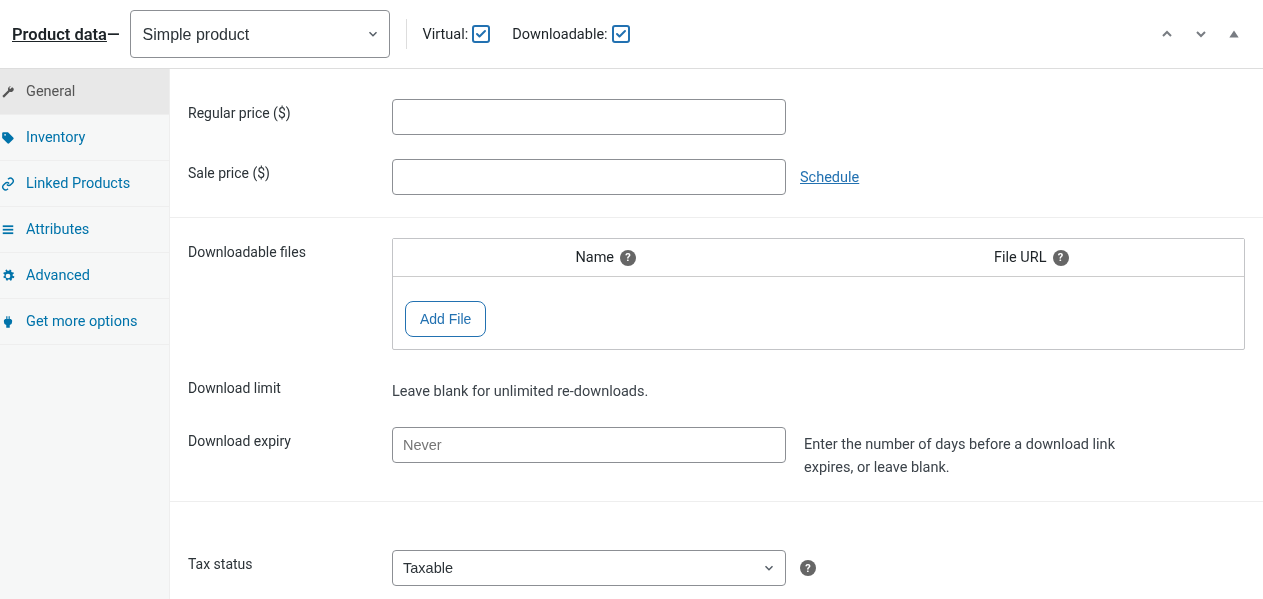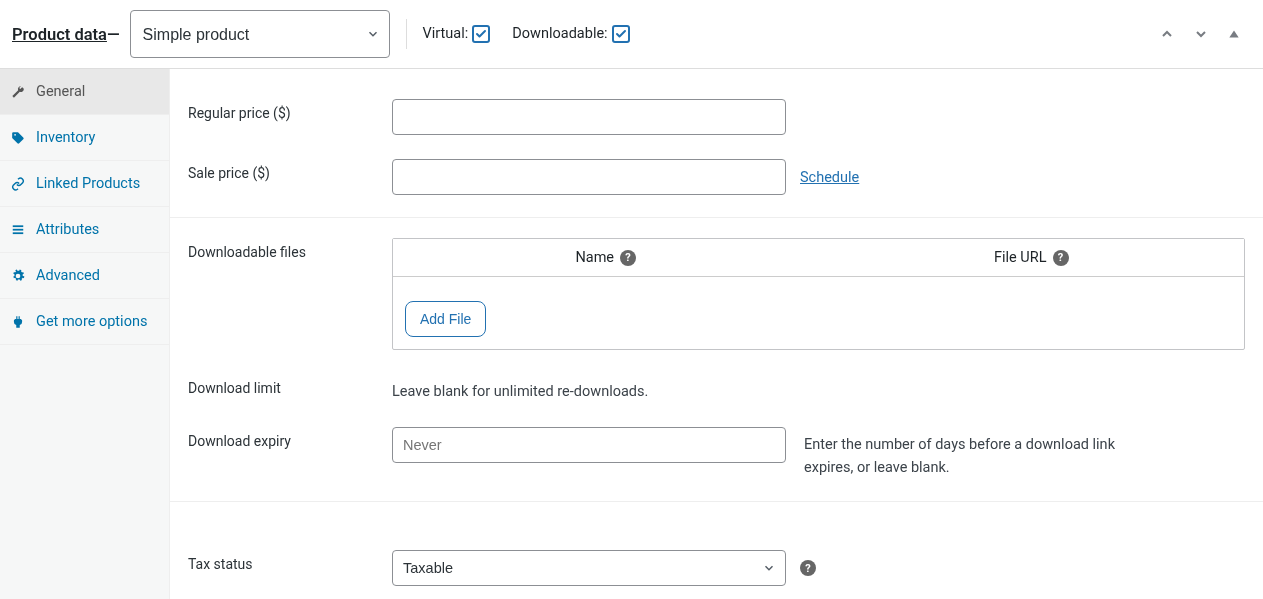--- a/index.html
+++ b/index.html
@@ -38,40 +38,40 @@
   }
   .select-wrap { position: relative; display: inline-block; }
   .select-wrap .chev {
     position: absolute; right: 10px; top: 50%; transform: translateY(-50%);
     pointer-events: none; color: #555d66;
   }
   .divider {
     width: 1px; height: 30px; background: #ddd; margin: 0 16px;
   }
   .checks { display: flex; align-items: center; gap: 22px; font-size: 14.5px; color: #1d2327; }
-  .check-item { display: flex; gap: 4px; cursor: pointer; }
+  .check-item { display: flex; align-items: center; gap: 4px; cursor: pointer; }
   .checkbox {
     width: 18px; height: 18px; border: 2px solid #2271b1; border-radius: 3px;
     display: inline-flex; align-items: center; justify-content: center;
     color: #2271b1; font-weight: bold;
   }
   .checkbox.checked svg { display: block; }
   .checkbox svg { display: none; }
   .hdr-spacer { flex: 1; }
   .hdr-controls { display: flex; align-items: center; gap: 18px; color: #787c82; padding-right: 10px; }
   .hdr-controls .ctrl { cursor: pointer; }
   .main { display: flex; min-height: 540px; }
   .sidebar {
     width: 252px;
     background: #f6f7f7;
     border-right: 1px solid #eee;
   }
   .nav-item {
     display: flex; align-items: center; gap: 10px;
-    padding: 14px 10px;
+    padding: 14px 0;
     font-size: 14.5px;
     color: #0073aa;
     border-bottom: 1px solid #eee;
     cursor: pointer;
   }
   .nav-item.active {
     background: #e8e8e8;
     color: #555;
   }
   .nav-item.active .nav-label { color: #555; }

